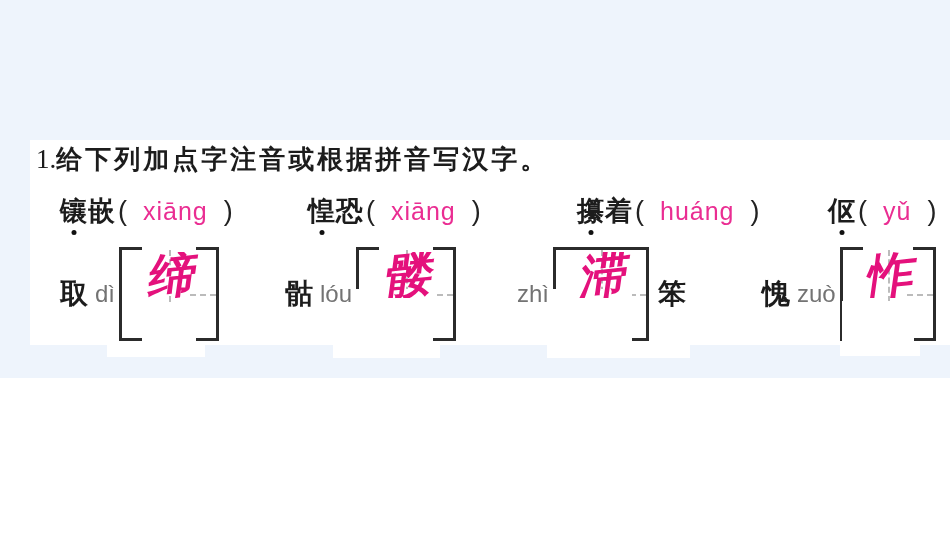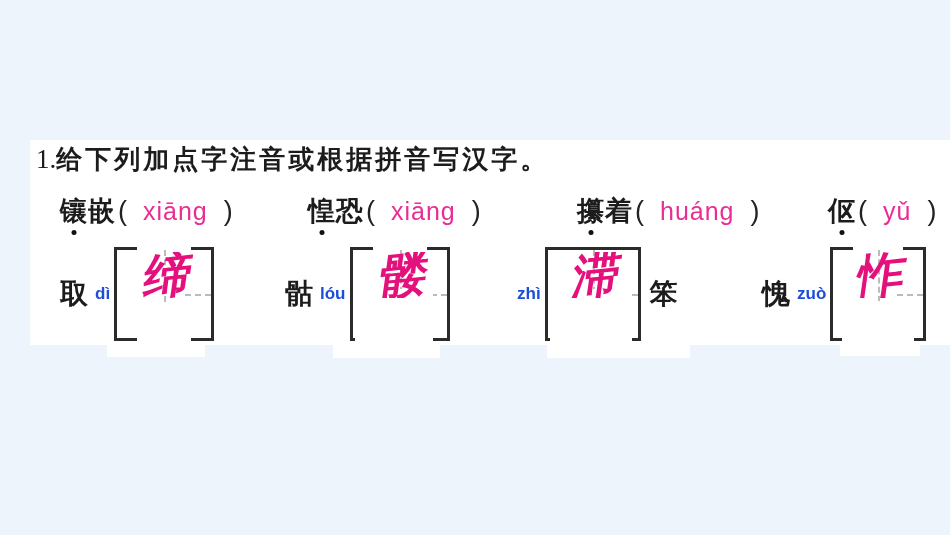--- a/index.html
+++ b/index.html
@@ -1,18 +1,18 @@
 <!DOCTYPE html>
 <html><head>
 <meta charset="utf-8">
 <style>
   html,body{margin:0;padding:0;}
   .page{
     position:relative;
-    width:950px;height:535px;
+    width:950px;height:378px;
     background:#eef4fc;
     overflow:hidden;
     font-family:"Liberation Sans", sans-serif;
   }
   .panel{
     position:absolute;
     left:30px;top:140px;
     width:920px;height:205px;
     background:#ffffff;
   }
@@ -63,21 +63,21 @@
     position:absolute;top:246px;height:95px;
     display:flex;align-items:center;
     color:#1c1c1c;white-space:nowrap;
   }
   .r2 .zh2{
     font-size:28px;font-weight:700;line-height:1;
     margin-right:7px;
   }
   .r2 .zh2.suffix{margin-right:0;margin-left:9px;}
   .r2 .py2{
-    font-size:17px;font-weight:700;color:#1d4ed8;
+    font-size:24px;font-weight:400;color:#737373;
     margin-right:4px;line-height:1;
   }
   .cell{
     position:relative;
     width:100px;height:94px;
     flex:0 0 auto;
   }
   .bl,.br{
     position:absolute;top:0;bottom:0;width:20px;
   }

